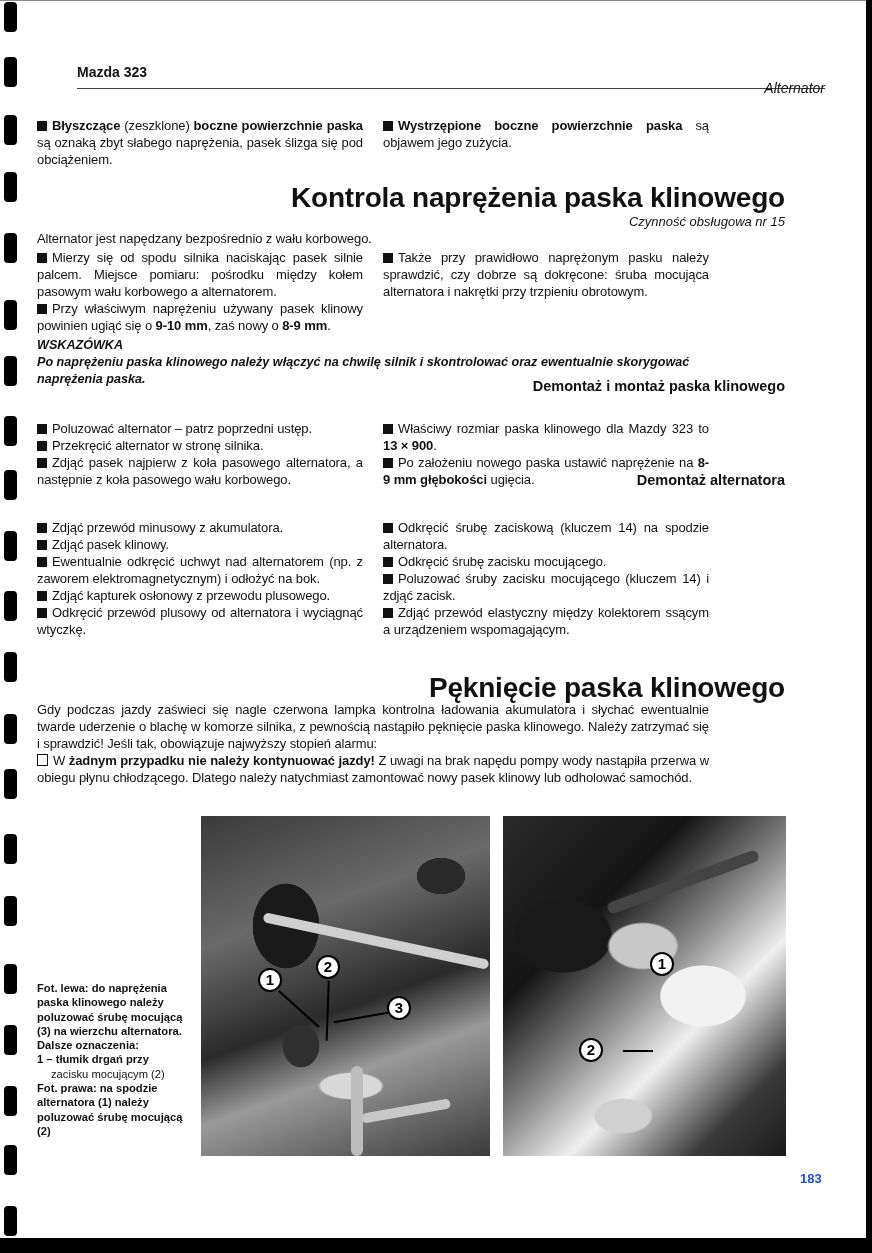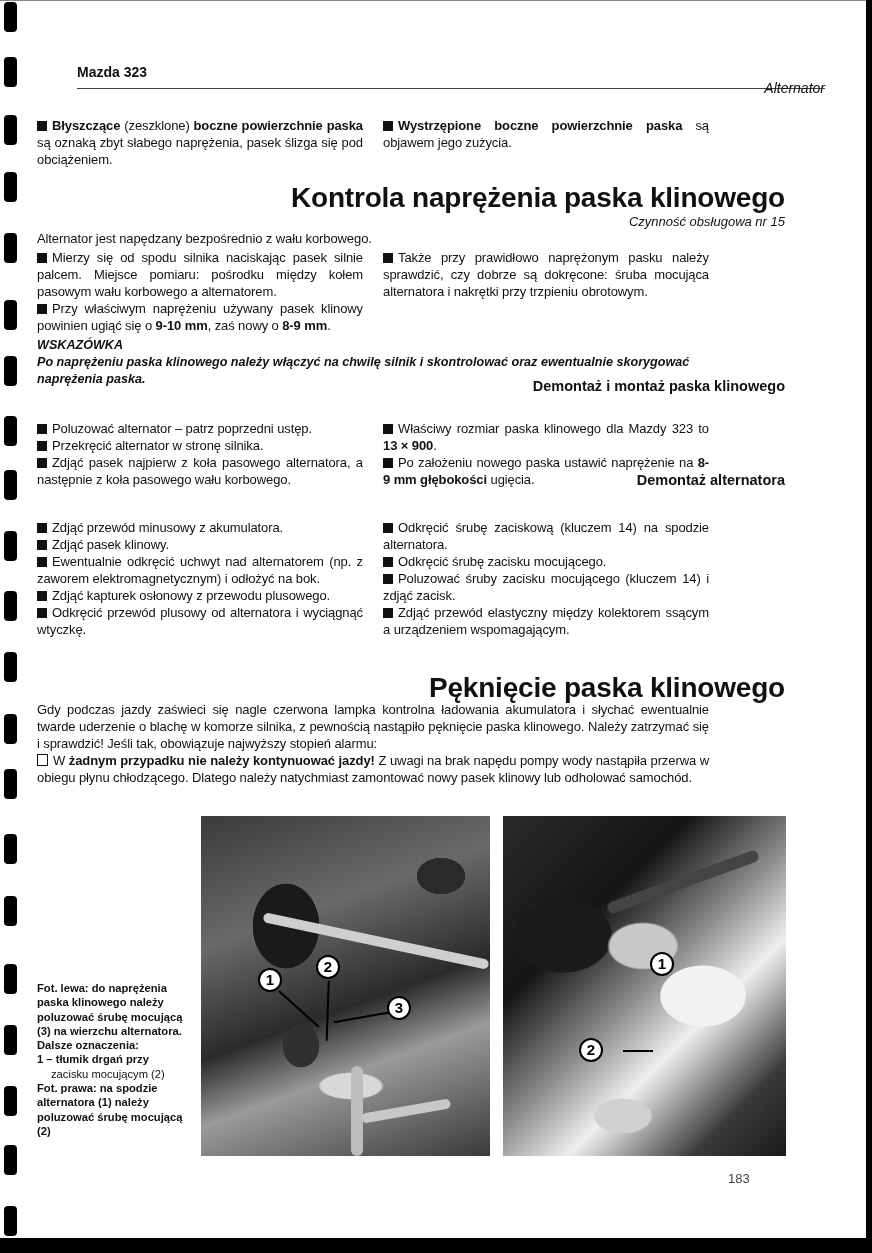--- a/index.html
+++ b/index.html
@@ -54,21 +54,21 @@
       linear-gradient(135deg, #2a2a2a 0%, #151515 30%, #8a8a8a 50%, #efefef 65%, #3a3a3a 85%, #1a1a1a 100%);
   }
   .pipe { position:absolute; background:#cfcfcf; border-radius:8px; }
   .callout {
     position:absolute; width:20px; height:20px; border-radius:50%;
     background:#fff; border:2px solid #000; color:#000;
     font-size:15px; font-weight:bold; text-align:center; line-height:20px;
   }
   .leader { position:absolute; height:1.5px; background:#000; transform-origin:0 50%; }
 
-  .page-number { position:absolute; left:728px; top:1171px; font-size:13px; color:#404040; }
+  .page-number { position:absolute; left:800px; top:1171px; font-size:13px; color:#1d4ed8;font-weight:bold; }
 </style>
 </head>
 <body>
 
 <div class="top-edge"></div>
 <div class="right-border"></div>
 <div class="bottom-border"></div>
 
 <div class="hole" style="top:2px"></div>
 <div class="hole" style="top:57px"></div>

